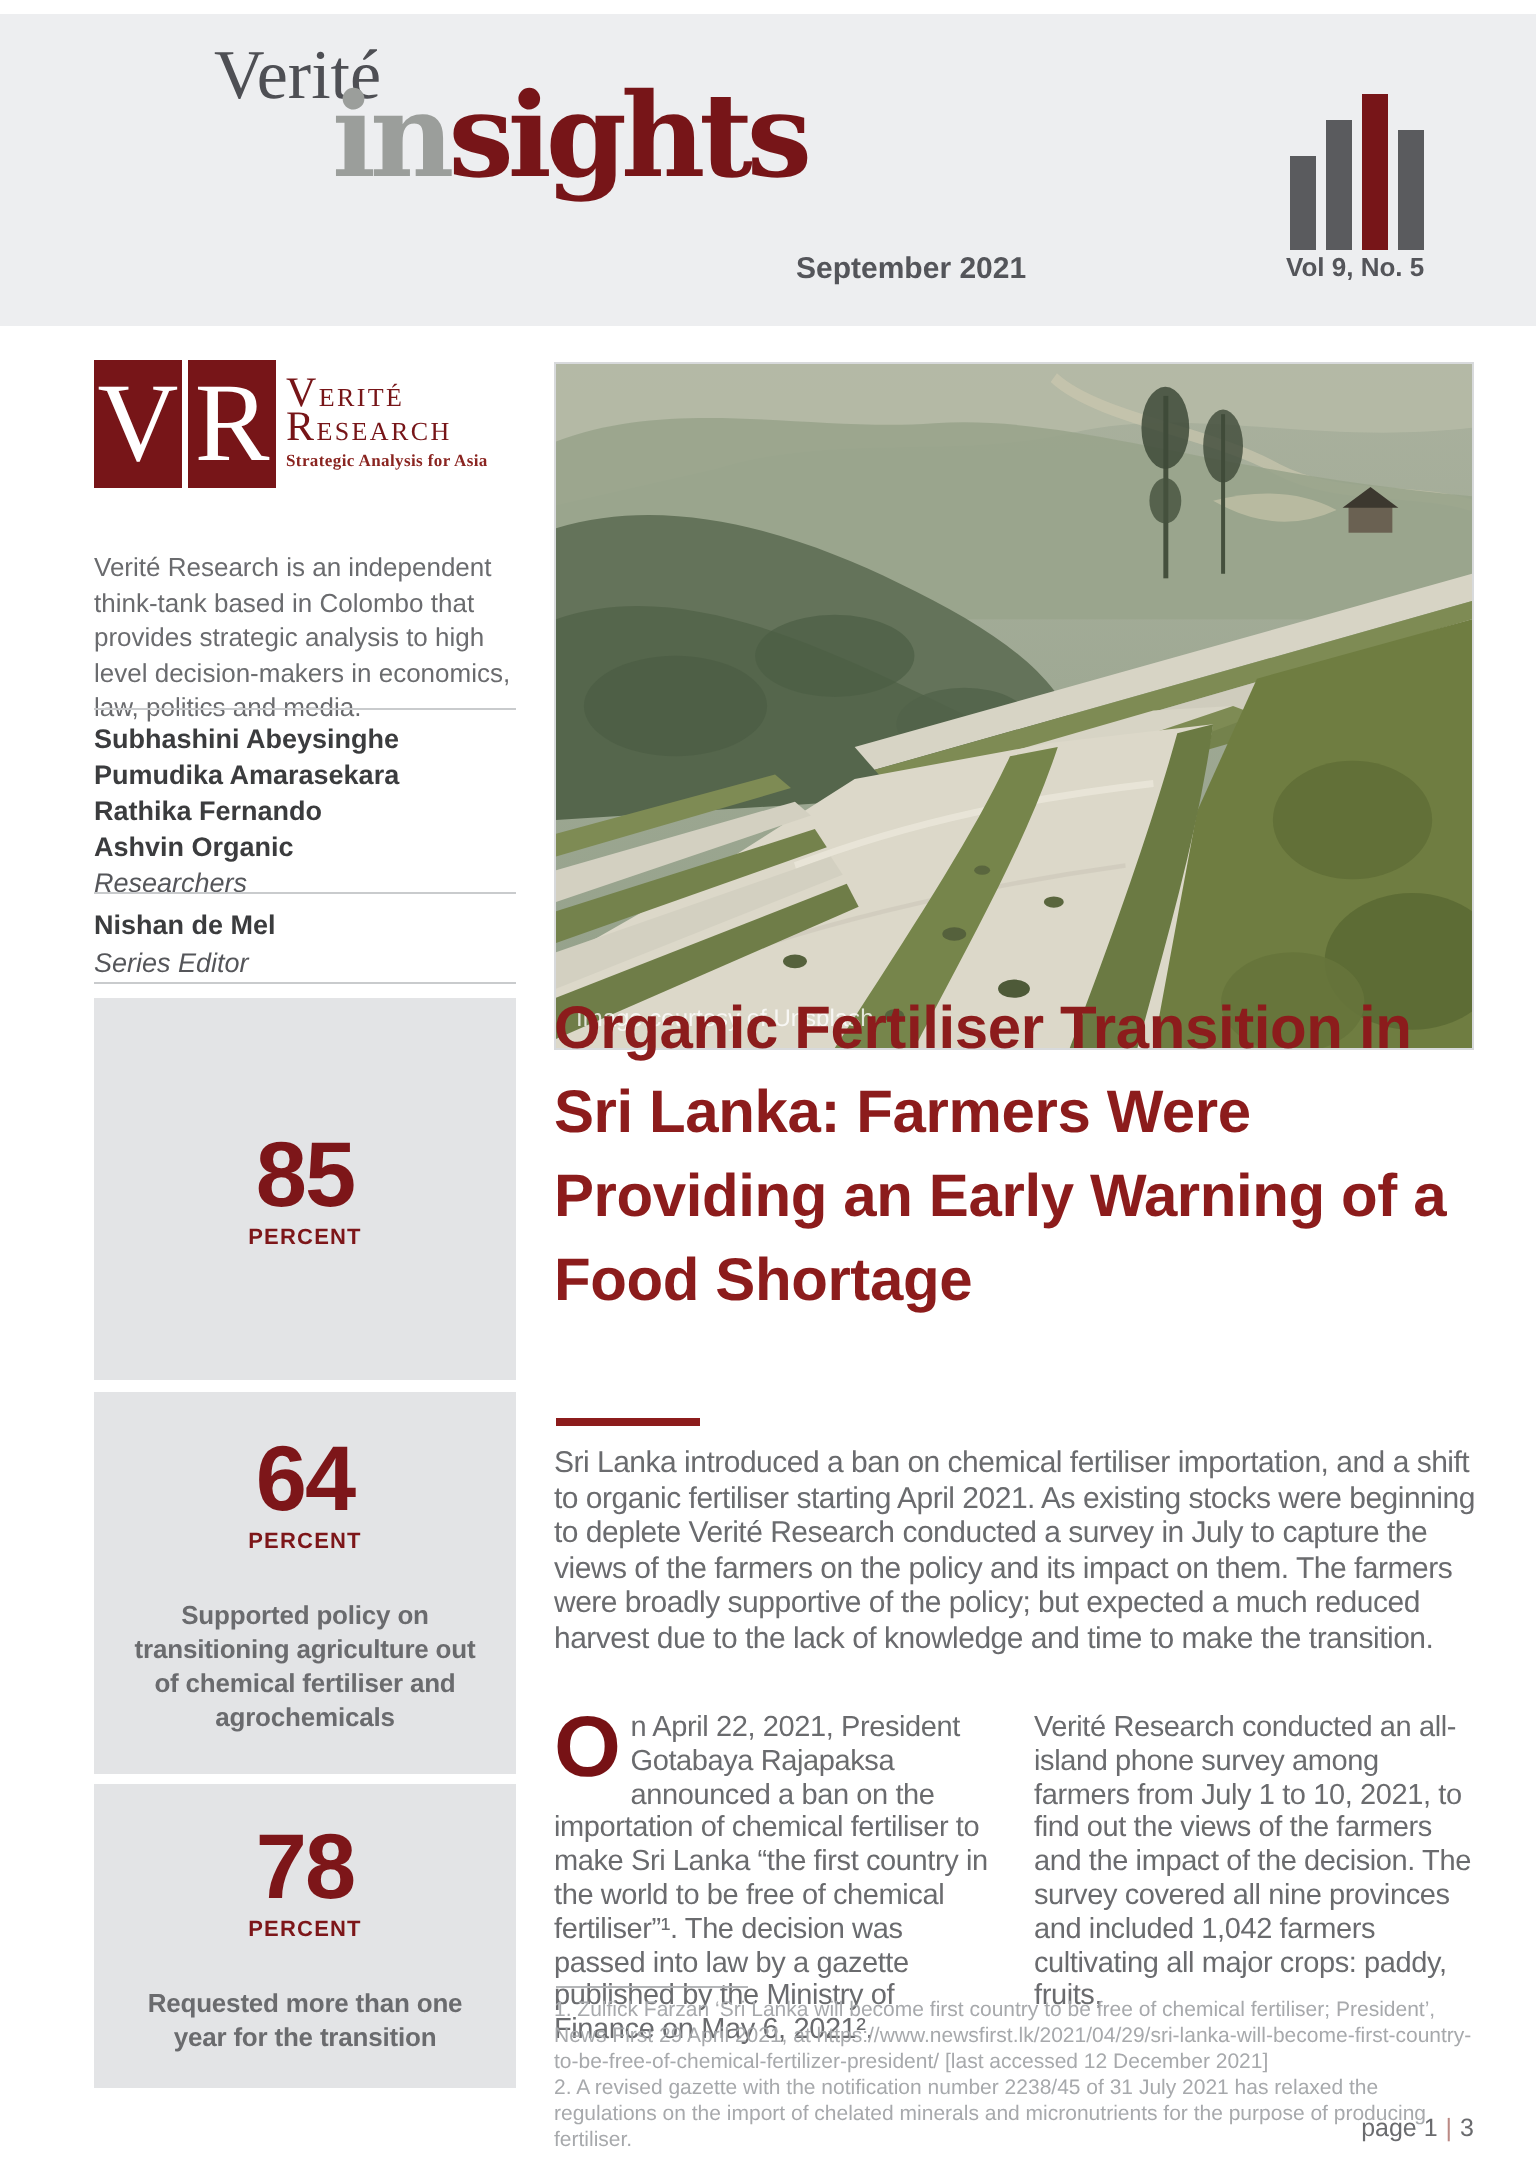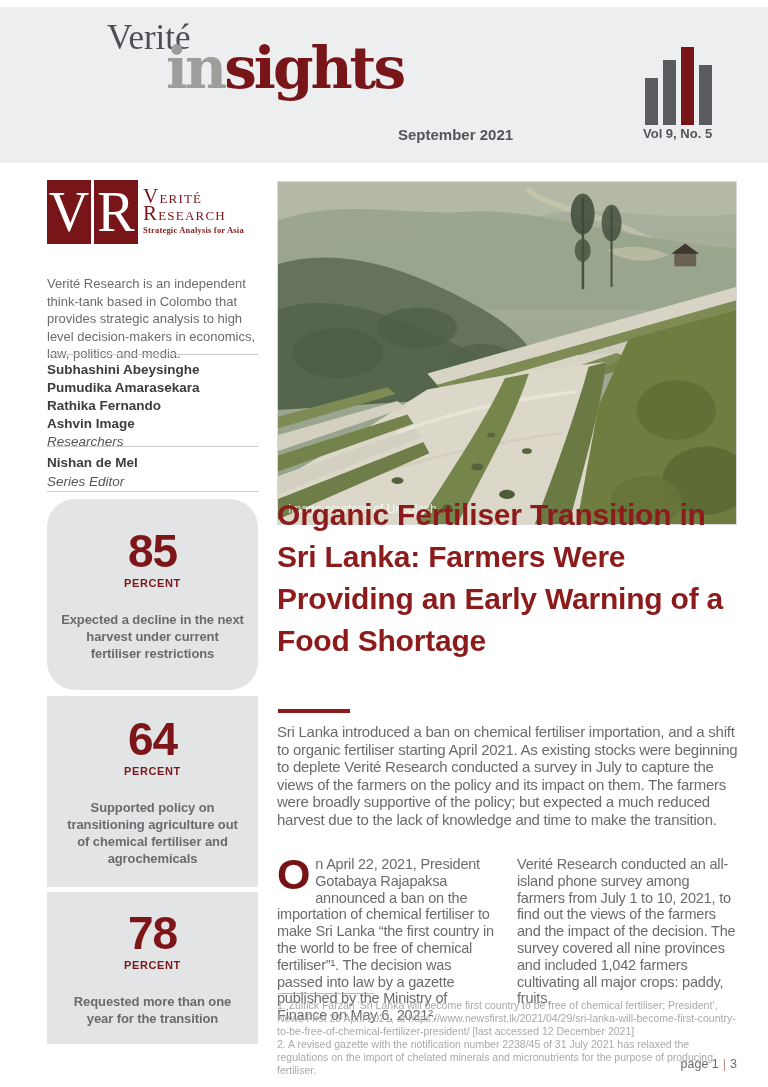--- a/index.html
+++ b/index.html
@@ -32,21 +32,21 @@
   .vr-tagline{display:block;font-size:8.5px;font-weight:700;margin-top:2px;color:#8a2420;letter-spacing:0.2px;}
   .about{position:absolute;left:0;top:82px;width:209px;font-size:13px;line-height:17.5px;color:#6a6b6e;}
   .side-rule{position:absolute;left:0;width:211px;border:0;border-top:1px solid #c9cbcd;margin:0;}
   .rule-1{top:174px;} .rule-2{top:266px;} .rule-3{top:311px;}
   .names{position:absolute;left:0;top:181px;font-size:13.5px;font-weight:700;color:#3b3c3e;line-height:18px;}
   .role{font-style:italic;font-weight:400;color:#55565a;font-size:13.5px;}
   .editor{position:absolute;left:0;top:273px;font-size:13.5px;font-weight:700;color:#3b3c3e;line-height:19px;}
   
   .stat-box{position:absolute;left:47px;width:211px;background:#e3e4e6;
     display:flex;flex-direction:column;align-items:center;justify-content:center;text-align:center;}
-  .stat-1{top:499px;height:191px;border-radius:28px;}
+  .stat-1{top:499px;height:191px;}
   .stat-2{top:696px;height:191px;}
   .stat-3{top:892px;height:152px;}
   .stat-value{font-size:46px;font-weight:700;color:#7d1619;line-height:1;letter-spacing:-1px;}
   .stat-unit{font-size:11px;font-weight:700;color:#7d1619;letter-spacing:0.6px;margin-top:3px;}
   .stat-desc{margin-top:22px;padding:0 14px;font-size:13px;font-weight:700;
     color:#6a6b6e;line-height:17px;letter-spacing:-0.1px;}
   
   .main{position:absolute;left:277px;top:0;width:462px;}
   .photo{position:absolute;left:0;top:181px;width:460px;height:344px;
     border:1px solid #d8dadc;box-sizing:border-box;overflow:hidden;}
@@ -97,35 +97,34 @@
       <span class="vr-line">RESEARCH</span>
       <span class="vr-tagline">Strategic Analysis for Asia</span>
     </div>
   </div>
   <p class="about">Verité Research is an independent think-tank based in Colombo that provides strategic analysis to high level decision-makers in economics, law, politics and media.</p>
   <hr class="side-rule rule-1">
   <div class="names">
     <div>Subhashini Abeysinghe</div>
     <div>Pumudika Amarasekara</div>
     <div>Rathika Fernando</div>
-    <div>Ashvin Image</div>
+    <div>Ashvin Organic</div>
     <div class="role">Researchers</div>
   </div>
   <hr class="side-rule rule-2">
   <div class="editor">
     <div>Nishan de Mel</div>
     <div class="role">Series Editor</div>
   </div>
   <hr class="side-rule rule-3">
 </aside>
 
 <div class="stat-box stat-1">
   <div class="stat-value">85</div>
   <div class="stat-unit">PERCENT</div>
-  <div class="stat-desc">Expected a decline in the next harvest under current fertiliser restrictions</div>
 </div>
 <div class="stat-box stat-2">
   <div class="stat-value">64</div>
   <div class="stat-unit">PERCENT</div>
   <div class="stat-desc">Supported policy on transitioning agriculture out of chemical fertiliser and agrochemicals</div>
 </div>
 <div class="stat-box stat-3">
   <div class="stat-value">78</div>
   <div class="stat-unit">PERCENT</div>
   <div class="stat-desc">Requested more than one year for the transition</div>

